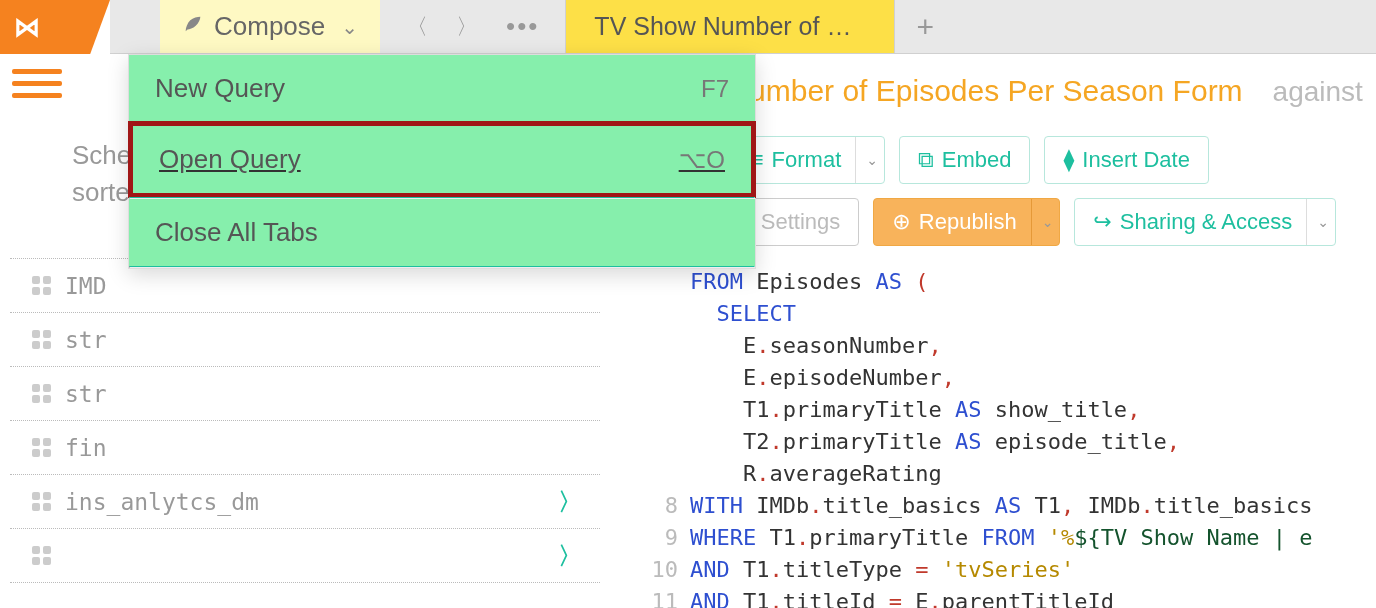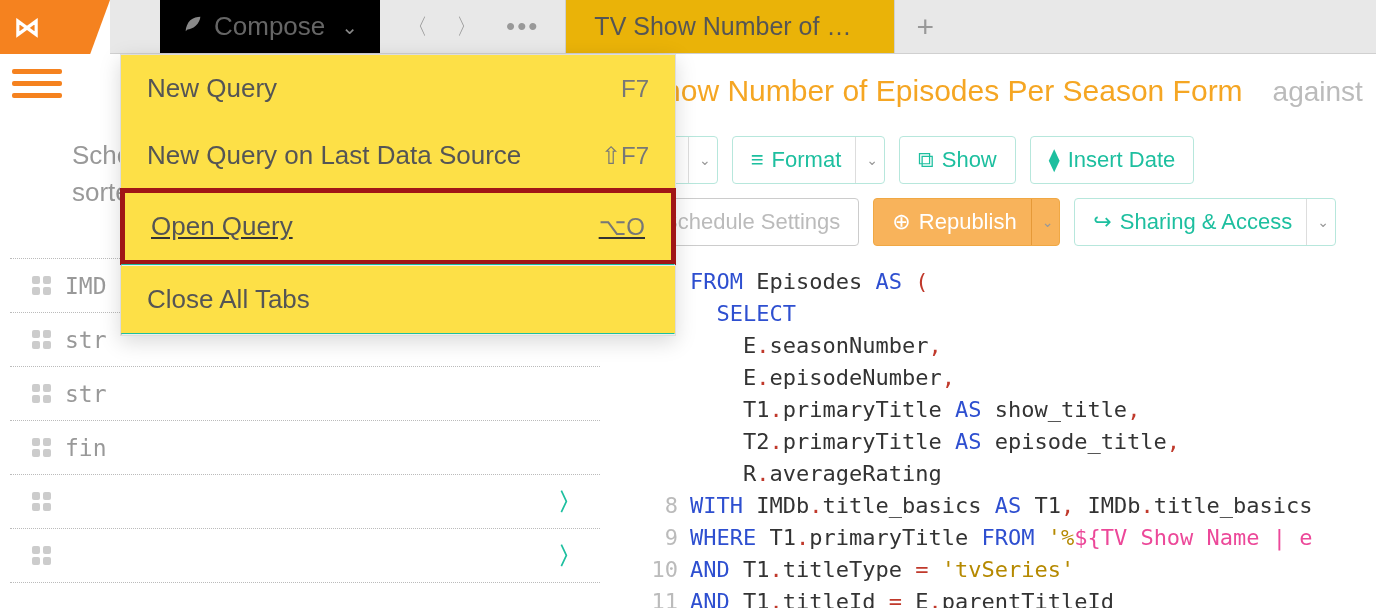--- a/index.html
+++ b/index.html
@@ -38,32 +38,32 @@
   justify-content: flex-start;
   padding-left: 14px;
 }
 .logo-glyph { color:#fff; font-size:26px; font-weight:600; }
 
 .compose-tab {
   display:flex; align-items:center; gap:10px;
   padding:0 22px;
   font-size:26px;
   color:#666;
-  background:#000000;
+  background:#fef9c3;
   margin-left:50px;
 }
 .feather-icon svg { width:22px; height:22px; fill:#888; }
 .chev { font-size:20px; color:#888; margin-left:6px; }
 
 .navbtns { display:flex; align-items:center; gap:28px; padding:0 26px; color:#999; font-size:22px;}
 .dots { letter-spacing:2px; font-size:26px; color:#999;}
 
 .content-tab {
   display:flex; align-items:center;
-  background:#eab308;
+  background:#fde047;
   border-left:1px solid #d0d0d0;
   border-right:1px solid #d0d0d0;
   padding:0 28px;
   font-size:25px;
   color:#555;
   min-width:330px;
 }
 .plus-tab {
   display:flex; align-items:center; justify-content:center;
   width:60px;
@@ -134,28 +134,28 @@
   font-family: Menlo, Consolas, monospace;
   font-size:22px;
   line-height:32px;
 }
 .gutter { width:46px; text-align:right; color:#bbb; padding-right:12px;}
 .code { white-space:pre; color:#333;}
 .kw { color:#2e4fd0;}
 .pn { color:#c0392b;}
 .op { color:#c0392b;}
 .str { color:#b58900;}
-.tmpl { color:#ec4899;}
+.tmpl { color:#14532d;}
 
 
 .dropdown {
   position:absolute;
-  top:54px; left:120px;
-  width:556px;
-  background:#fde047;
+  top:54px; left:128px;
+  width:628px;
+  background:#86efac;
   border:1px solid #ddd;
   box-shadow:0 6px 20px rgba(0,0,0,0.15);
   z-index:10;
 }
 .dd-item {
   display:flex; align-items:center; justify-content:space-between;
   padding:18px 26px;
   font-size:26px;
   color:#555;
 }
@@ -242,42 +242,39 @@
         </span>
       <span>fin</span>
     </div>
     <div class="side-item">
       <span class="grip">
           <i></i>
           <i></i>
           <i></i>
           <i></i>
         </span>
+      <span>ins_anlytcs_dm</span>
       <span class="arrow">〉</span>
     </div>
     <div class="side-item">
       <span class="grip">
           <i></i>
           <i></i>
           <i></i>
           <i></i>
         </span>
       <span class="arrow">〉</span>
     </div>
   </div>
 </div>
 
 <div class="dropdown">
   <div class="dd-item">
     <span>New Query</span>
     <span class="shortcut">F7</span>
-  </div>
-  <div class="dd-item">
-    <span>New Query on Last Data Source</span>
-    <span class="shortcut">⇧F7</span>
   </div>
   <div class="dd-highlight">
     <div class="dd-item">
       <span>Open Query</span>
       <span class="shortcut">⌥O</span>
     </div>
   </div>
   <hr class="dd-sep">
   <div class="dd-item">
     <span>Close All Tabs</span>
@@ -300,21 +297,21 @@
     </div>
     <div class="btn split teal">
       <span style="color:#1dbf9f">≡</span>
       <span>Format</span>
       <span class="caret-sep">
           <span class="caret">⌄</span>
         </span>
     </div>
     <div class="btn teal">
       <span>⧉</span>
-      <span>Show</span>
+      <span>Embed</span>
     </div>
     <div class="btn teal">
       <span>⧫</span>
       <span>Insert Date</span>
     </div>
   </div>
 
   <div class="toolbar2">
     <div class="btn ghost">
       <span>Schedule Settings</span>

